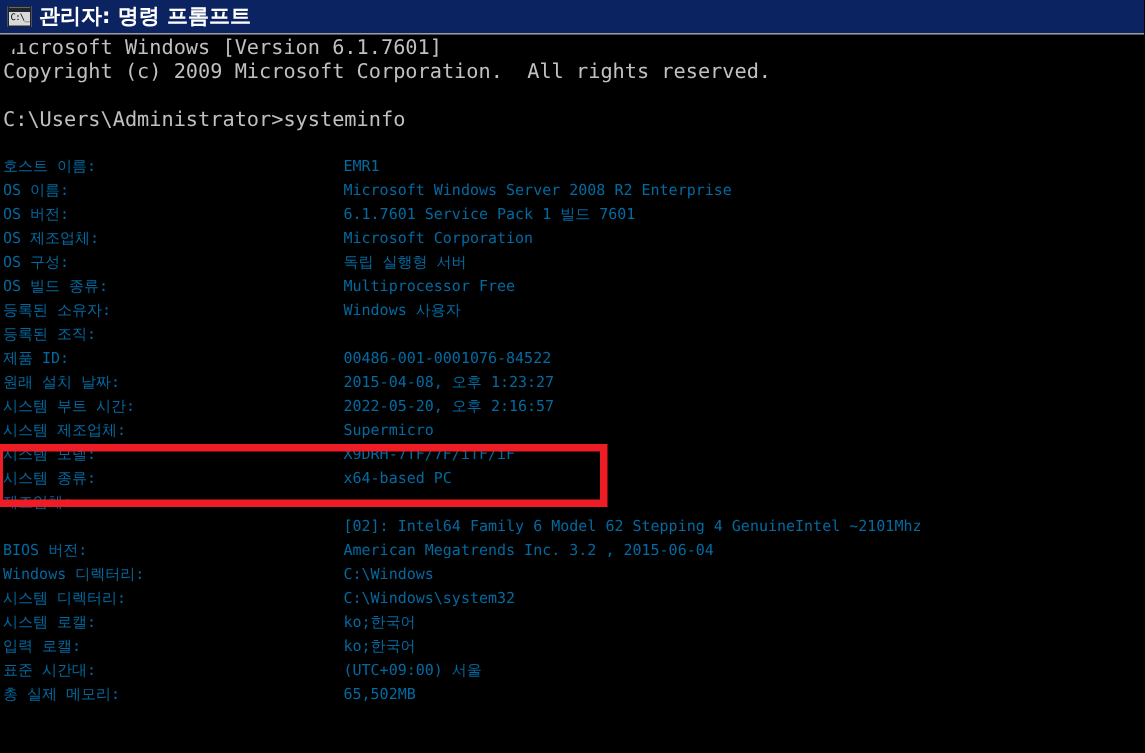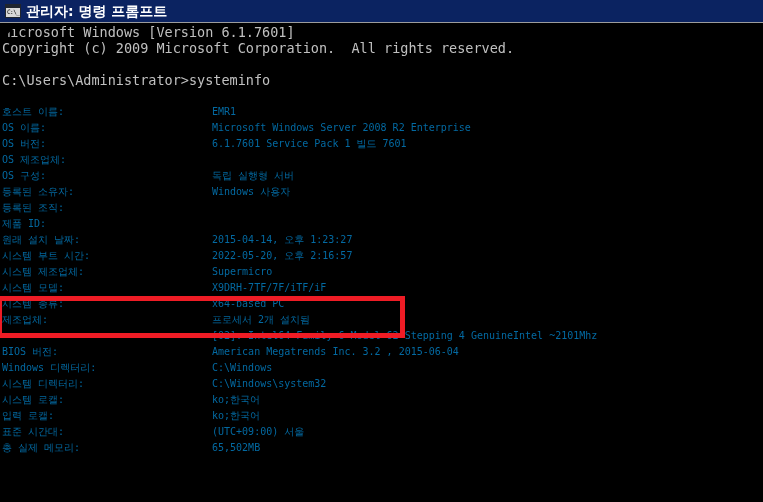--- a/index.html
+++ b/index.html
@@ -106,21 +106,21 @@
     color: #0369a1;
   }
   .row .label {
     position: absolute;
     left: 0;
     top: 0;
     white-space: pre;
   }
   .row .value {
     position: absolute;
-    left: 210px;
+    left: 227px;
     top: 0;
     white-space: pre;
   }
 
   
   .redbox {
     position: absolute;
     left: -3px;
     top: 272px;
     width: 408px;
@@ -149,31 +149,32 @@
     <div class="line">Microsoft Windows [Version 6.1.7601]</div>
     <div class="line">Copyright (c) 2009 Microsoft Corporation.  All rights reserved.</div>
     <div class="line blank">&nbsp;</div>
     <div class="line"><span>C:\Users\Administrator&gt;</span><span>systeminfo</span></div>
     <div class="line blank">&nbsp;</div>
 
     <div id="rows-container">
         <div class="row"><span class="label">호스트 이름:</span><span class="value">EMR1</span></div>
         <div class="row"><span class="label">OS 이름:</span><span class="value">Microsoft Windows Server 2008 R2 Enterprise</span></div>
         <div class="row"><span class="label">OS 버전:</span><span class="value">6.1.7601 Service Pack 1 빌드 7601</span></div>
-        <div class="row"><span class="label">OS 제조업체:</span></div>
+        <div class="row"><span class="label">OS 제조업체:</span><span class="value">Microsoft Corporation</span></div>
         <div class="row"><span class="label">OS 구성:</span><span class="value">독립 실행형 서버</span></div>
+        <div class="row"><span class="label">OS 빌드 종류:</span><span class="value">Multiprocessor Free</span></div>
         <div class="row"><span class="label">등록된 소유자:</span><span class="value">Windows 사용자</span></div>
         <div class="row"><span class="label">등록된 조직:</span><span class="value"></span></div>
-        <div class="row"><span class="label">제품 ID:</span></div>
-        <div class="row"><span class="label">원래 설치 날짜:</span><span class="value">2015-04-14, 오후 1:23:27</span></div>
+        <div class="row"><span class="label">제품 ID:</span><span class="value">00486-001-0001076-84522</span></div>
+        <div class="row"><span class="label">원래 설치 날짜:</span><span class="value">2015-04-08, 오후 1:23:27</span></div>
         <div class="row"><span class="label">시스템 부트 시간:</span><span class="value">2022-05-20, 오후 2:16:57</span></div>
         <div class="row"><span class="label">시스템 제조업체:</span><span class="value">Supermicro</span></div>
         <div class="row"><span class="label">시스템 모델:</span><span class="value">X9DRH-7TF/7F/iTF/iF</span></div>
         <div class="row"><span class="label">시스템 종류:</span><span class="value">x64-based PC</span></div>
-        <div class="row"><span class="label">제조업체:</span><span class="value">프로세서 2개 설치됨</span></div>
+        <div class="row"><span class="label">제조업체:</span></div>
         <div class="row"><span class="label"></span><span class="value">[02]: Intel64 Family 6 Model 62 Stepping 4 GenuineIntel ~2101Mhz</span></div>
         <div class="row"><span class="label">BIOS 버전:</span><span class="value">American Megatrends Inc. 3.2 , 2015-06-04</span></div>
         <div class="row"><span class="label">Windows 디렉터리:</span><span class="value">C:\Windows</span></div>
         <div class="row"><span class="label">시스템 디렉터리:</span><span class="value">C:\Windows\system32</span></div>
         <div class="row"><span class="label">시스템 로캘:</span><span class="value">ko;한국어</span></div>
         <div class="row"><span class="label">입력 로캘:</span><span class="value">ko;한국어</span></div>
         <div class="row"><span class="label">표준 시간대:</span><span class="value">(UTC+09:00) 서울</span></div>
         <div class="row"><span class="label">총 실제 메모리:</span><span class="value">65,502MB</span></div>
       </div>
 

